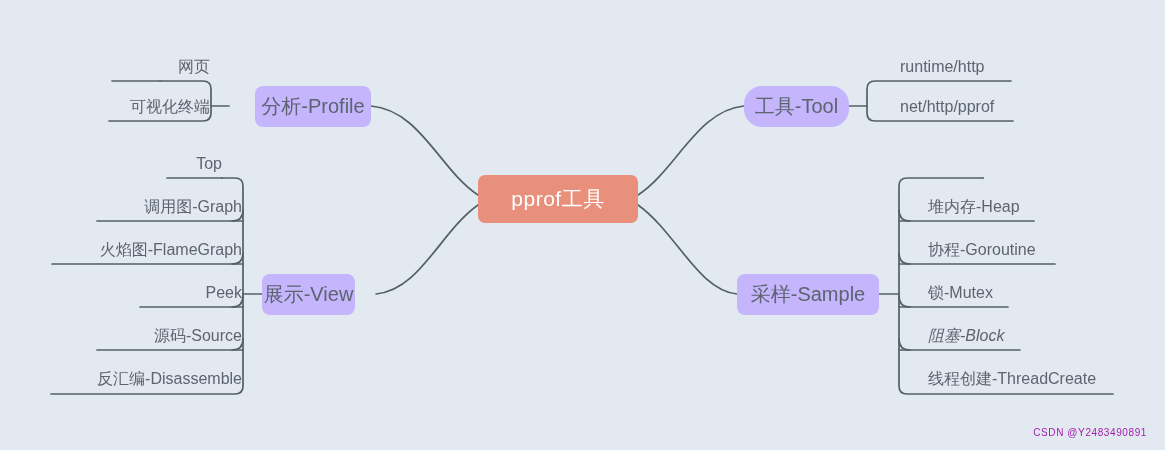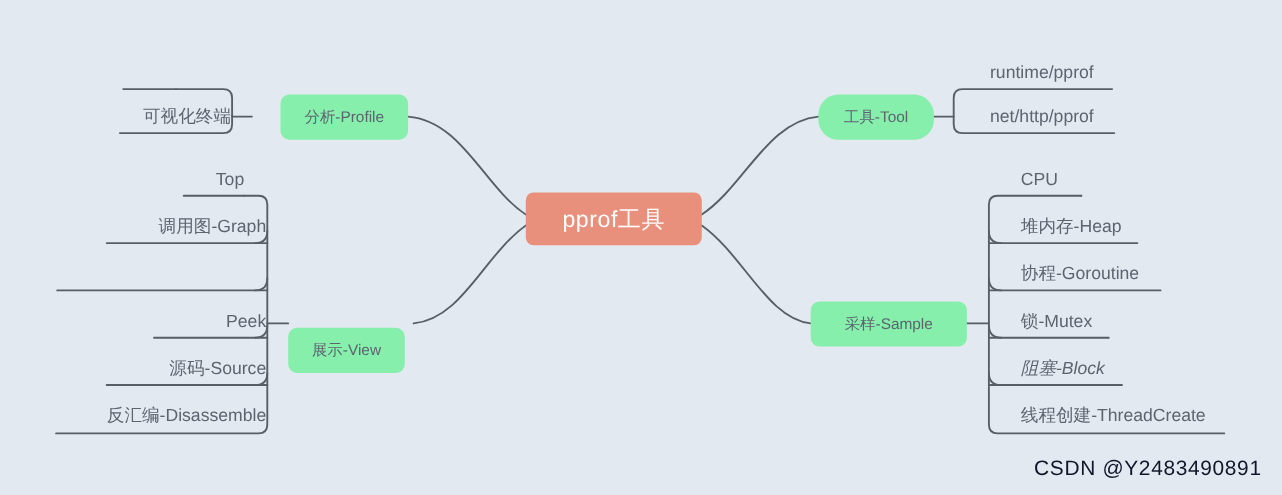--- a/index.html
+++ b/index.html
@@ -37,44 +37,44 @@
     white-space: nowrap;
   }
   .root-node {
     background: #e8907c;
     color: #ffffff;
     border-radius: 7px;
     font-size: 21px;
     letter-spacing: 0.5px;
   }
   .branch-node {
-    background: #86efac;
+    background: #c4b5fd;
     color: #5d6470;
     border-radius: 8px;
-    font-size: 14px;
+    font-size: 20px;
   }
   .leaf {
     position: absolute;
     color: #5d6470;
     font-size: 16px;
     white-space: nowrap;
     line-height: 20px;
   }
   .leaf.right-align {
     text-align: right;
   }
   .leaf.left-align {
     text-align: left;
   }
   .watermark {
     position: absolute;
     right: 18px;
     bottom: 12px;
-    color: #0f172a;
-    font-size: 19px;
+    color: #a21caf;
+    font-size: 10px;
     letter-spacing: 0.6px;
     user-select: none;
     margin-left: 16px;
   }
 </style>
 </head>
 <body>
 
 <div id="stage">
 
@@ -127,44 +127,45 @@
   </svg>
 
   <div class="node root-node" style="left:478px; top:175px; width:160px; height:48px;">
     <span>pprof工具</span>
   </div>
 
   <div class="node branch-node" style="left:255px; top:86px; width:116px; height:41px;">
     <span>分析-Profile</span>
   </div>
 
-  <div class="node branch-node" style="left:262px; top:274px; width:106px; height:41px;margin-top:24px;">
+  <div class="node branch-node" style="left:262px; top:274px; width:93px; height:41px;">
     <span>展示-View</span>
   </div>
 
   <div class="node branch-node" style="left:744px; top:86px; width:105px; height:41px;border-radius:18px;">
     <span>工具-Tool</span>
   </div>
 
   <div class="node branch-node" style="left:737px; top:274px; width:142px; height:41px;text-align:right;">
     <span>采样-Sample</span>
   </div>
 
+  <div class="leaf right-align" style="left:62px; top:57px; width:148px;">网页</div>
   <div class="leaf right-align" style="left:62px; top:97px; width:148px;">可视化终端</div>
 
   <div class="leaf right-align" style="left:42px; top:154px; width:180px;">Top</div>
   <div class="leaf right-align" style="left:42px; top:197px; width:200px;">调用图-Graph</div>
+  <div class="leaf right-align" style="left:42px; top:240px; width:200px;">火焰图-FlameGraph</div>
   <div class="leaf right-align" style="left:42px; top:283px; width:200px;">Peek</div>
   <div class="leaf right-align" style="left:42px; top:326px; width:200px;">源码-Source</div>
   <div class="leaf right-align" style="left:42px; top:369px; width:200px;">反汇编-Disassemble</div>
 
-  <div class="leaf left-align" style="left:900px; top:57px; width:240px;">runtime/pprof</div>
+  <div class="leaf left-align" style="left:900px; top:57px; width:240px;">runtime/http</div>
   <div class="leaf left-align" style="left:900px; top:97px; width:240px;">net/http/pprof</div>
 
-  <div class="leaf left-align" style="left:928px; top:154px; width:230px;">CPU</div>
   <div class="leaf left-align" style="left:928px; top:197px; width:230px;">堆内存-Heap</div>
   <div class="leaf left-align" style="left:928px; top:240px; width:230px;">协程-Goroutine</div>
   <div class="leaf left-align" style="left:928px; top:283px; width:230px;">锁-Mutex</div>
   <div class="leaf left-align" style="left:928px; top:326px; width:230px;font-style:italic;">阻塞-Block</div>
   <div class="leaf left-align" style="left:928px; top:369px; width:230px;">线程创建-ThreadCreate</div>
 
   <div class="watermark">CSDN @Y2483490891</div>
 </div>
 
 </body></html>

